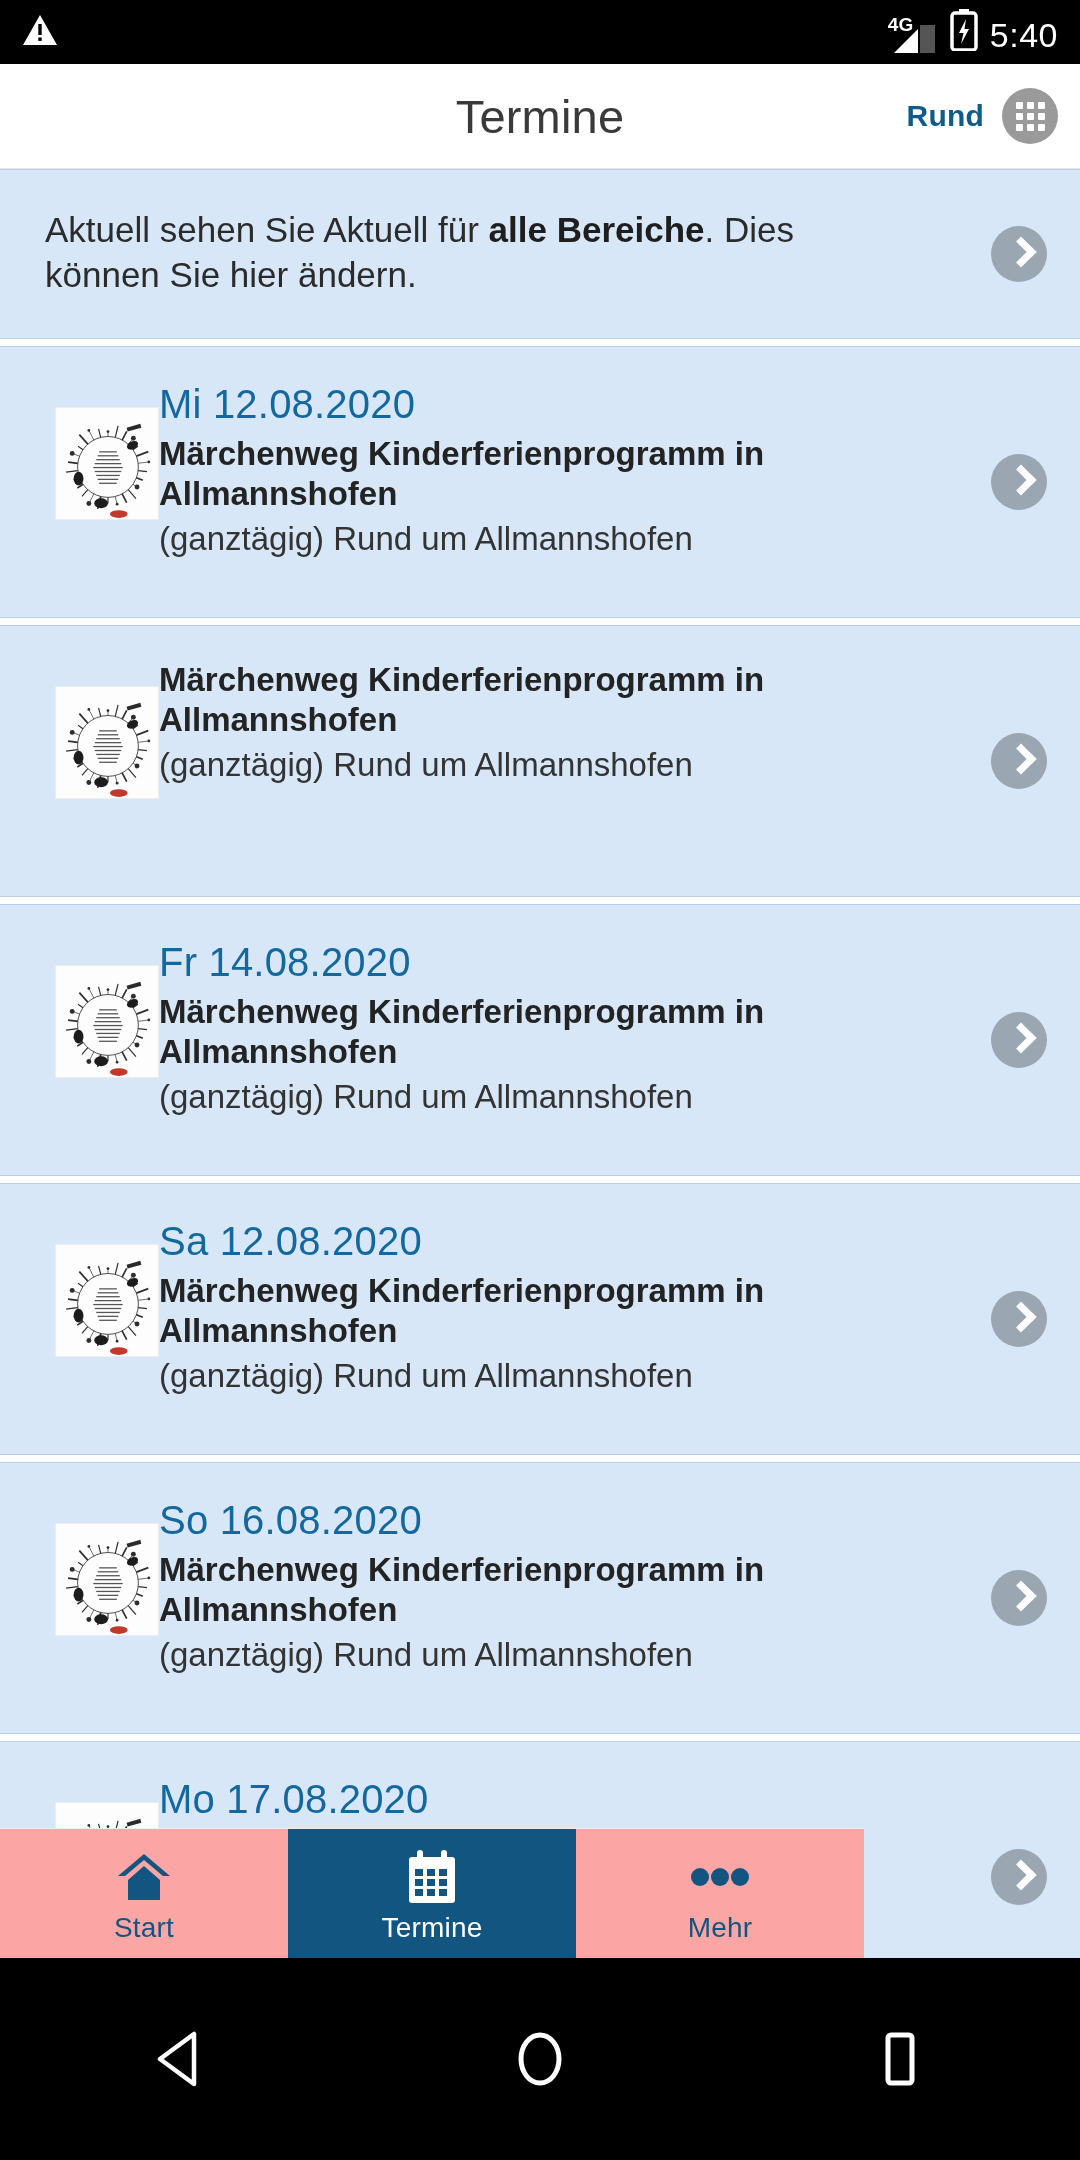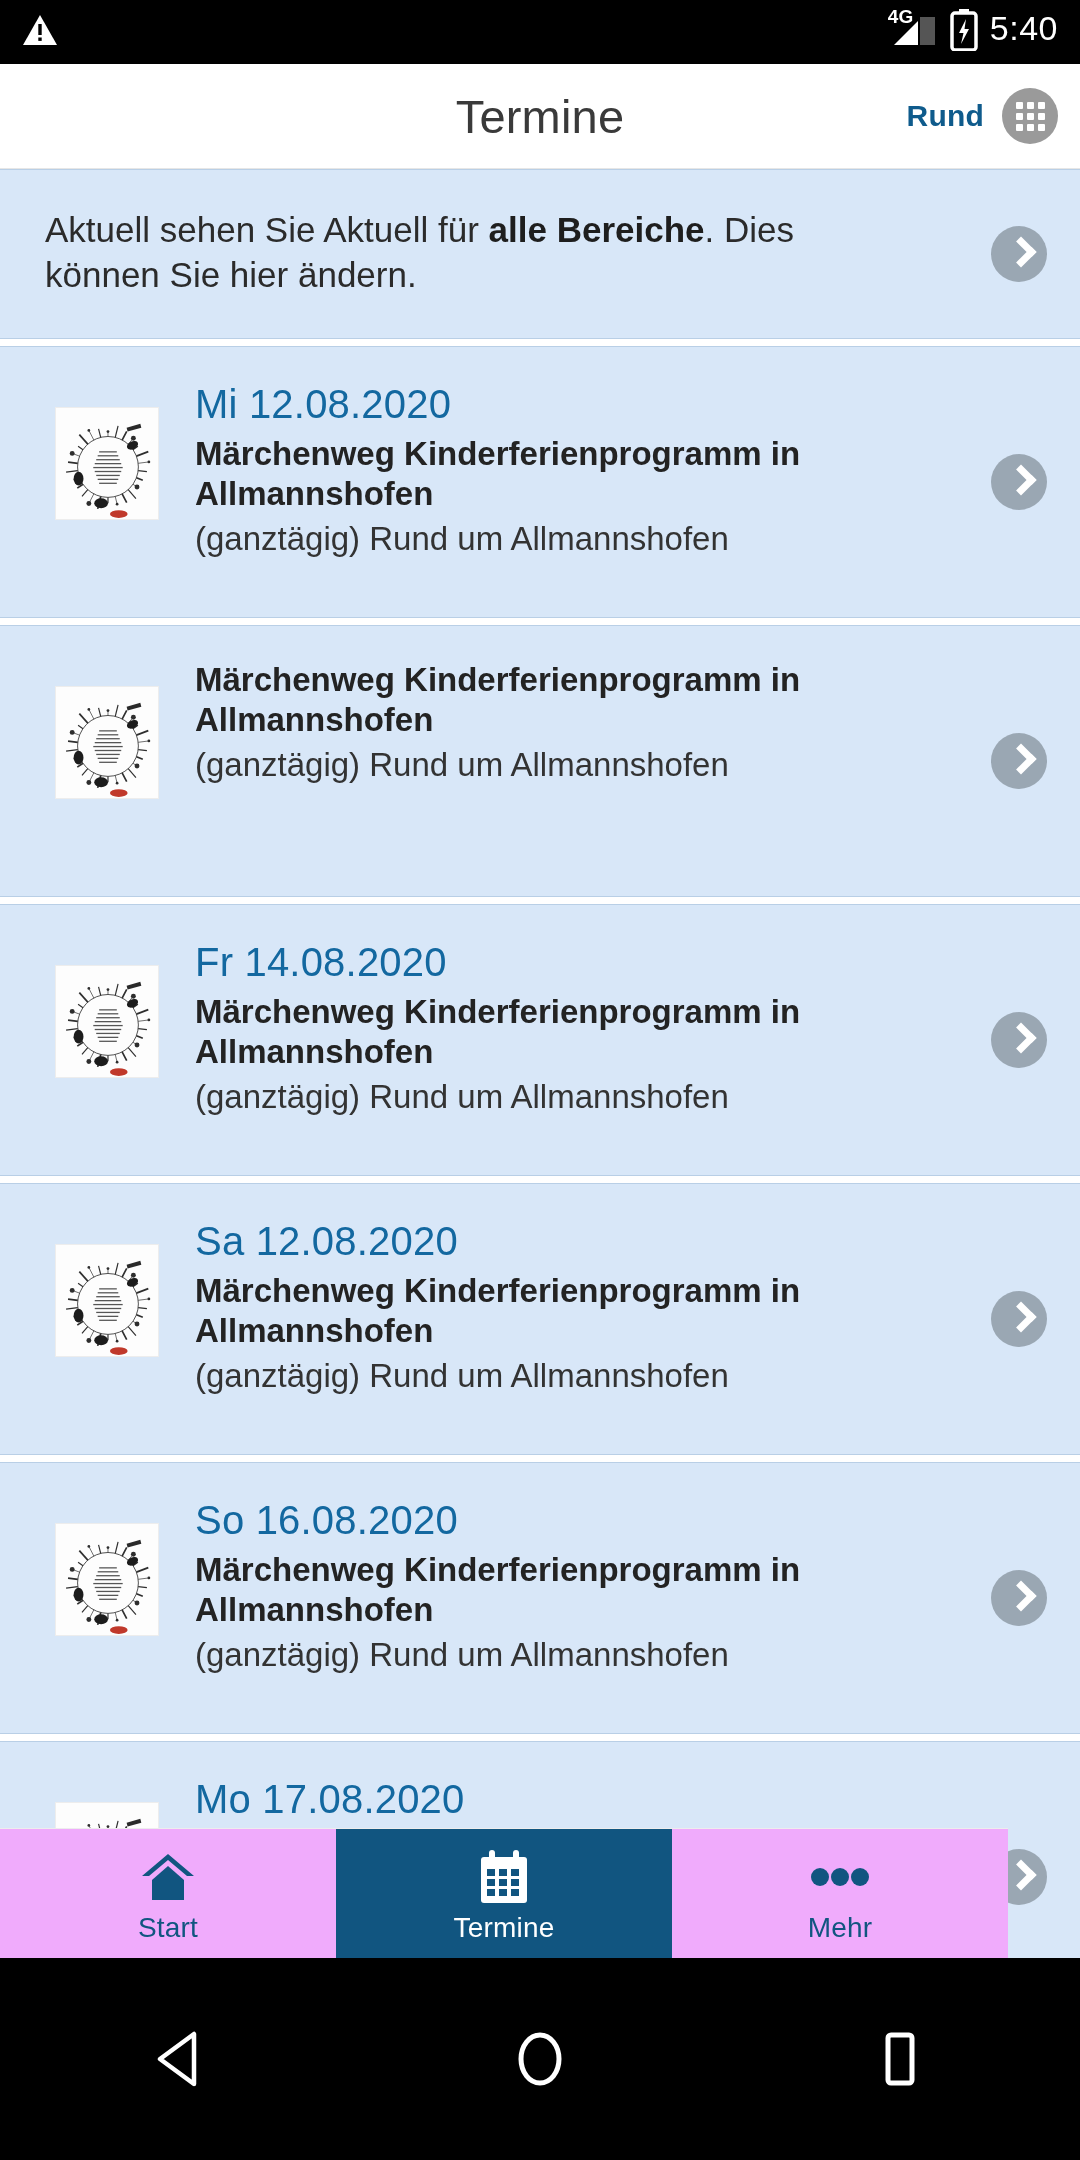--- a/index.html
+++ b/index.html
@@ -11,21 +11,21 @@
     position:relative;
   }
 
   
   .statusbar{
     position:absolute; top:0; left:0; width:1080px; height:64px;
     background:#000; display:flex; align-items:center; padding:0 22px;
   }
   .sb-left{ display:flex; align-items:center; gap:14px; }
   .sb-spacer{ flex:1; }
-  .sb-right{ display:flex; align-items:flex-start; gap:12px; }
+  .sb-right{ display:flex; align-items:flex-end; gap:12px; }
   .sb-time{
     color:#fff; font-size:34px; letter-spacing:0.5px;
     font-family:"Liberation Sans", sans-serif;
   }
   .sig-wrap{ display:flex; align-items:flex-end; position:relative; }
   .sig-4g{
     color:#fff; font-size:19px; font-weight:bold; line-height:1;
     position:absolute; left:-4px; top:-2px;
   }
 
@@ -84,21 +84,21 @@
 
   
   .event{ padding:34px 0 34px 0; min-height:272px; }
   .thumb{
     width:104px; height:113px; margin-left:55px; margin-top:26px;
     background:#fefefe; border:1px solid #ededed; flex:0 0 auto;
     position:relative; overflow:hidden;
   }
   .thumb svg{ display:block; width:100%; height:100%; }
 
-  .ev-body{ margin-left:36px; flex:1; padding-right:70px; }
+  .ev-body{ flex:1; padding-right:70px; }
   .ev-date{
     color:#1368a0; font-size:40px; font-weight:400; line-height:1.18;
     margin-bottom:6px; letter-spacing:0.2px;
   }
   .ev-title{
     color:#232323; font-size:33px; font-weight:bold; line-height:1.22;
     margin-bottom:4px;
   }
   .ev-sub{
     color:#333333; font-size:33px; font-weight:400; line-height:1.25;
@@ -115,22 +115,22 @@
   }
   .chev-glyph::before{
     content:""; position:absolute; left:-9px; top:-13px;
     width:15px; height:15px;
     border-top:7px solid #ffffff; border-right:7px solid #ffffff;
     transform:rotate(45deg);
   }
 
   
   .tabbar{
-    position:absolute; bottom:202px; left:0; width:1008px; height:130px;
-    background:#f0abfc; display:flex; border-top:1px solid #ededed;
+    position:absolute; bottom:202px; left:0; width:864px; height:130px;
+    background:#fca5a5; display:flex; border-top:1px solid #ededed;
   }
   .tab{
     flex:1; display:flex; flex-direction:column; align-items:center;
     justify-content:center; gap:9px; padding-top:8px;
   }
   .tab.active{ background:#115580; }
   .tab-label{ font-size:28px; color:#115580; letter-spacing:0.2px; }
   .tab.active .tab-label{ color:#ffffff; }
   .tab-icon{ height:52px; display:flex; align-items:center; justify-content:center; }
   .tab-icon svg{ display:block; }

